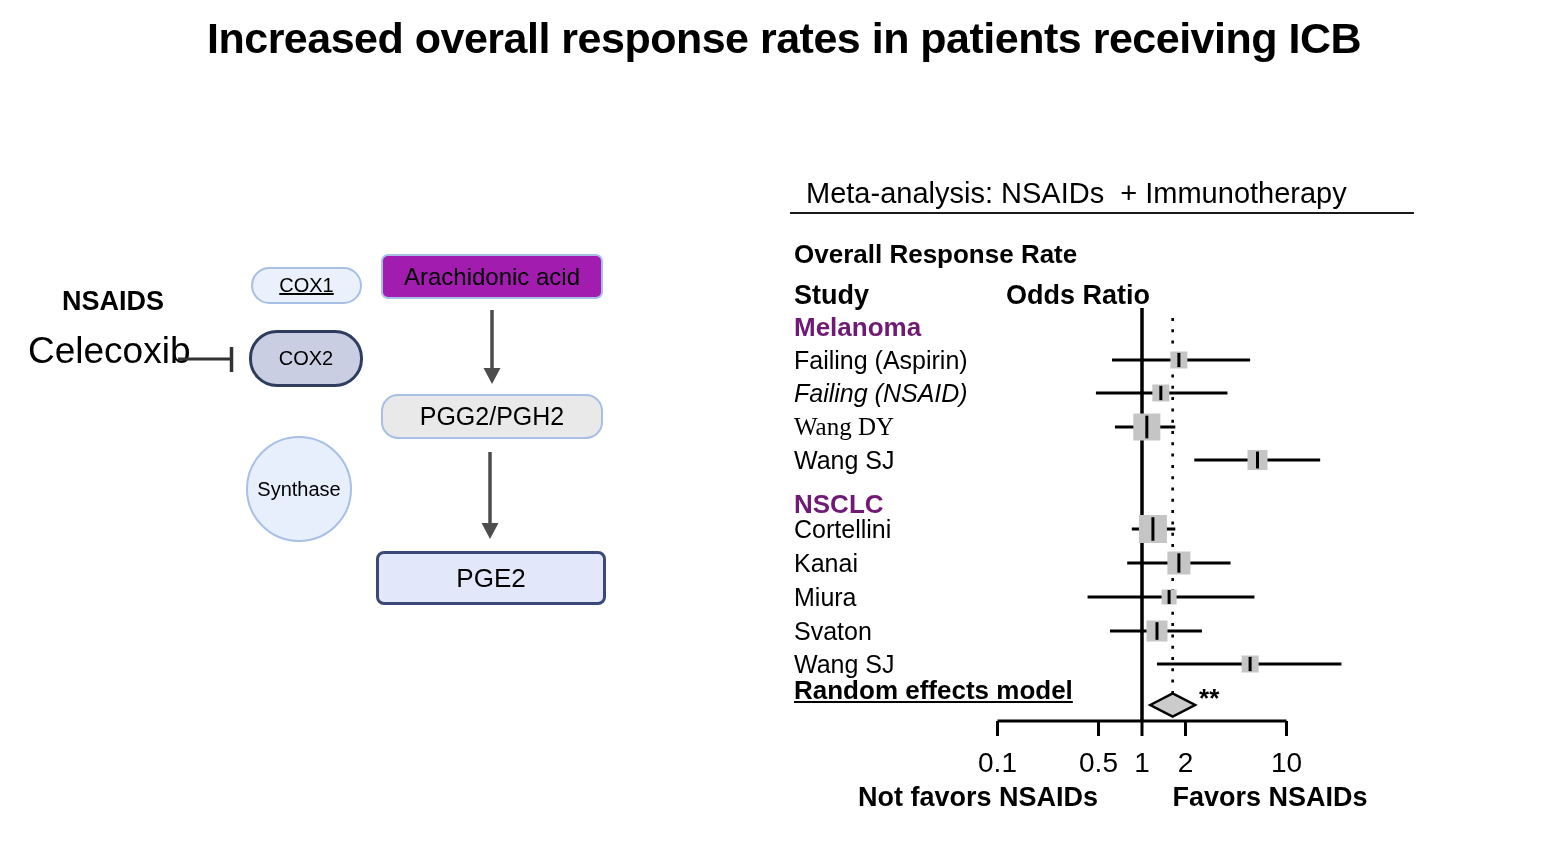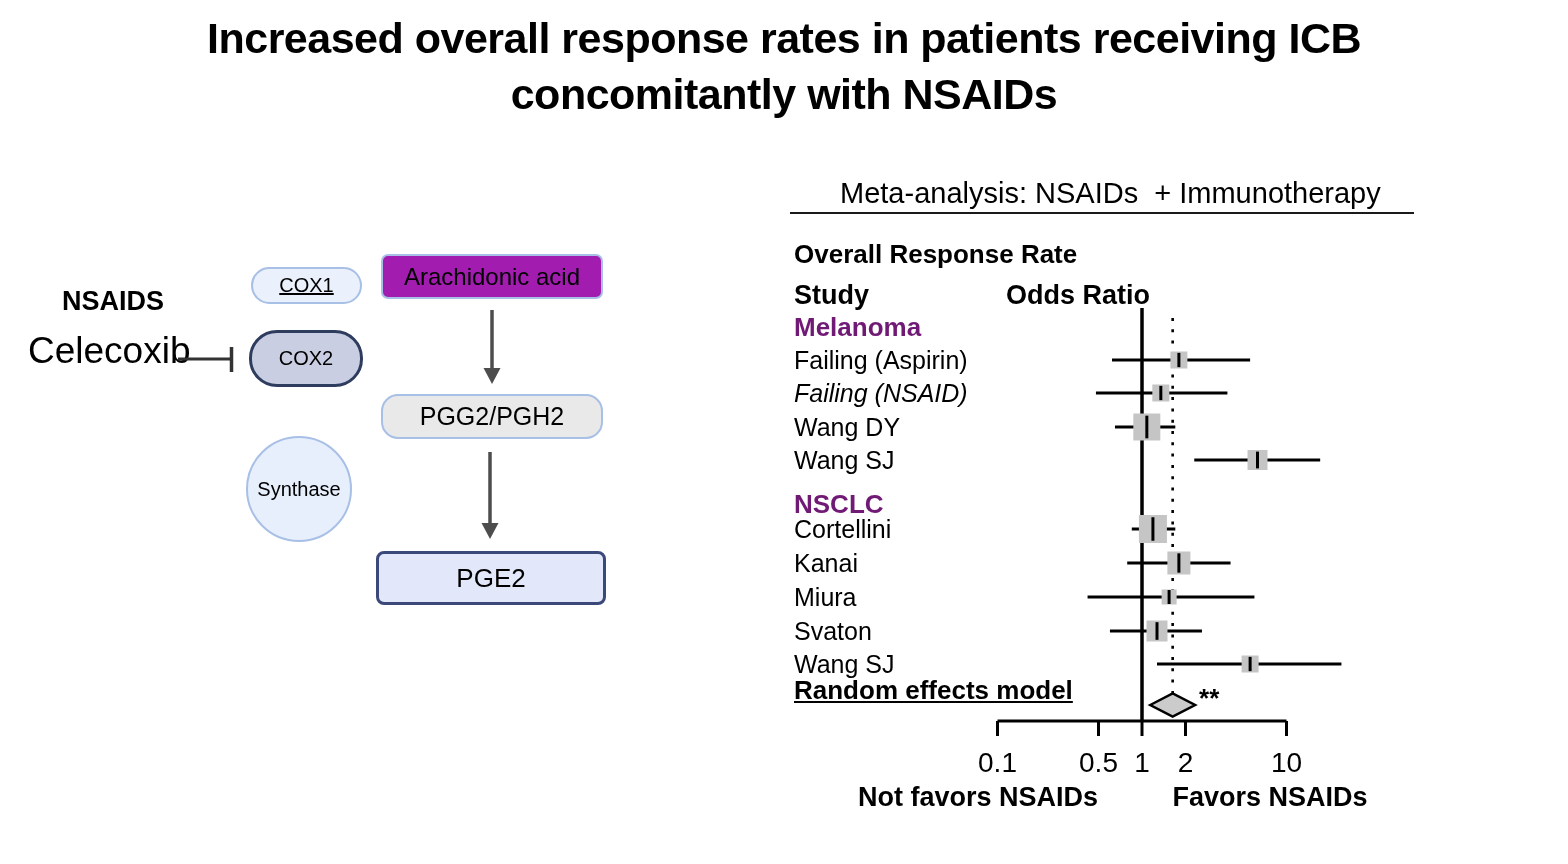--- a/index.html
+++ b/index.html
@@ -19,39 +19,38 @@
         background:#c9cee3;border:3.5px solid #2e3c5e;font-size:20px;}
   .synthase{left:246px;top:436px;width:106px;height:106px;border-radius:50%;
         background:#e7effc;border:2.5px solid #a8bfe6;font-size:20px;}
   .arachidonic{left:381px;top:254px;width:222px;height:45px;border-radius:7px;
         background:#a21caf;border:2px solid #a8bfe6;font-size:24px;}
   .pgg2{left:381px;top:394px;width:222px;height:45px;border-radius:17px;
         background:#e9e9e9;border:2px solid #a8bfe6;font-size:25px;}
   .pge2{left:376px;top:551px;width:230px;height:54px;border-radius:8px;
         background:#e2e7f9;border:3px solid #3a497a;font-size:26px;}
   
-  .meta-header{position:absolute;left:840px;top:177px;font-size:29px;white-space:pre;}
+  .meta-header{position:absolute;left:806px;top:177px;font-size:29px;white-space:pre;}
   .meta-underline{position:absolute;left:790px;top:212px;width:624px;height:2px;background:#1a1a1a;}
   .orr{position:absolute;left:794px;top:239px;font-size:26px;font-weight:700;}
   .col-study{position:absolute;left:794px;top:280px;font-size:27px;font-weight:700;}
   .col-or{position:absolute;left:1006px;top:280px;font-size:27px;font-weight:700;}
   .study-label{position:absolute;left:794px;height:32px;line-height:32px;
         font-size:25px;white-space:nowrap;}
   .study-label.group{color:#701a75;font-weight:700;font-size:26px;}
   .study-label.pooled{font-weight:700;font-size:26px;}
   svg{position:absolute;left:0;top:0;}
 </style>
 </head>
 <body>
 
 <div class="canvas">
 
   <div class="title">
     <div>Increased overall response rates in patients receiving ICB</div>
-    <div>concomitantly with NSAIDs</div>
   </div>
 
   <div class="nsaids">NSAIDS</div>
   <div class="celecoxib">Celecoxib</div>
 
   <svg width="700" height="700" viewBox="0 0 700 700">
 
     <line x1="178" y1="359" x2="231" y2="359" stroke="#333" stroke-width="3"></line>
     <line x1="231.5" y1="347" x2="231.5" y2="372" stroke="#333" stroke-width="3.5"></line>
 
@@ -84,21 +83,21 @@
   <div class="meta-header">Meta-analysis: NSAIDs  + Immunotherapy</div>
   <div class="meta-underline"></div>
   <div class="orr">Overall Response Rate</div>
   <div class="col-study">Study</div>
   <div class="col-or">Odds Ratio</div>
 
   <div id="study-labels">
       <div class="study-label group" style="top: 311px;">Melanoma</div>
       <div class="study-label" style="top: 344px;">Failing (Aspirin)</div>
       <div class="study-label" style="top: 377px; font-style: italic;">Failing (NSAID)</div>
-      <div class="study-label" style="top: 411px;">Wang DY</div>
+      <div class="study-label" style="top: 411px; font-family: Liberation Serif, serif;">Wang DY</div>
       <div class="study-label" style="top: 444px;">Wang SJ</div>
       <div class="study-label group" style="top: 466px; margin-top: 22px;">NSCLC</div>
       <div class="study-label" style="top: 513px;">Cortellini</div>
       <div class="study-label" style="top: 547px;">Kanai</div>
       <div class="study-label" style="top: 581px;">Miura</div>
       <div class="study-label" style="top: 615px;">Svaton</div>
       <div class="study-label" style="top: 648px;">Wang SJ</div>
       <div class="study-label pooled" style="top: 674px; text-decoration: underline;">Random effects model</div>
     </div>
 

